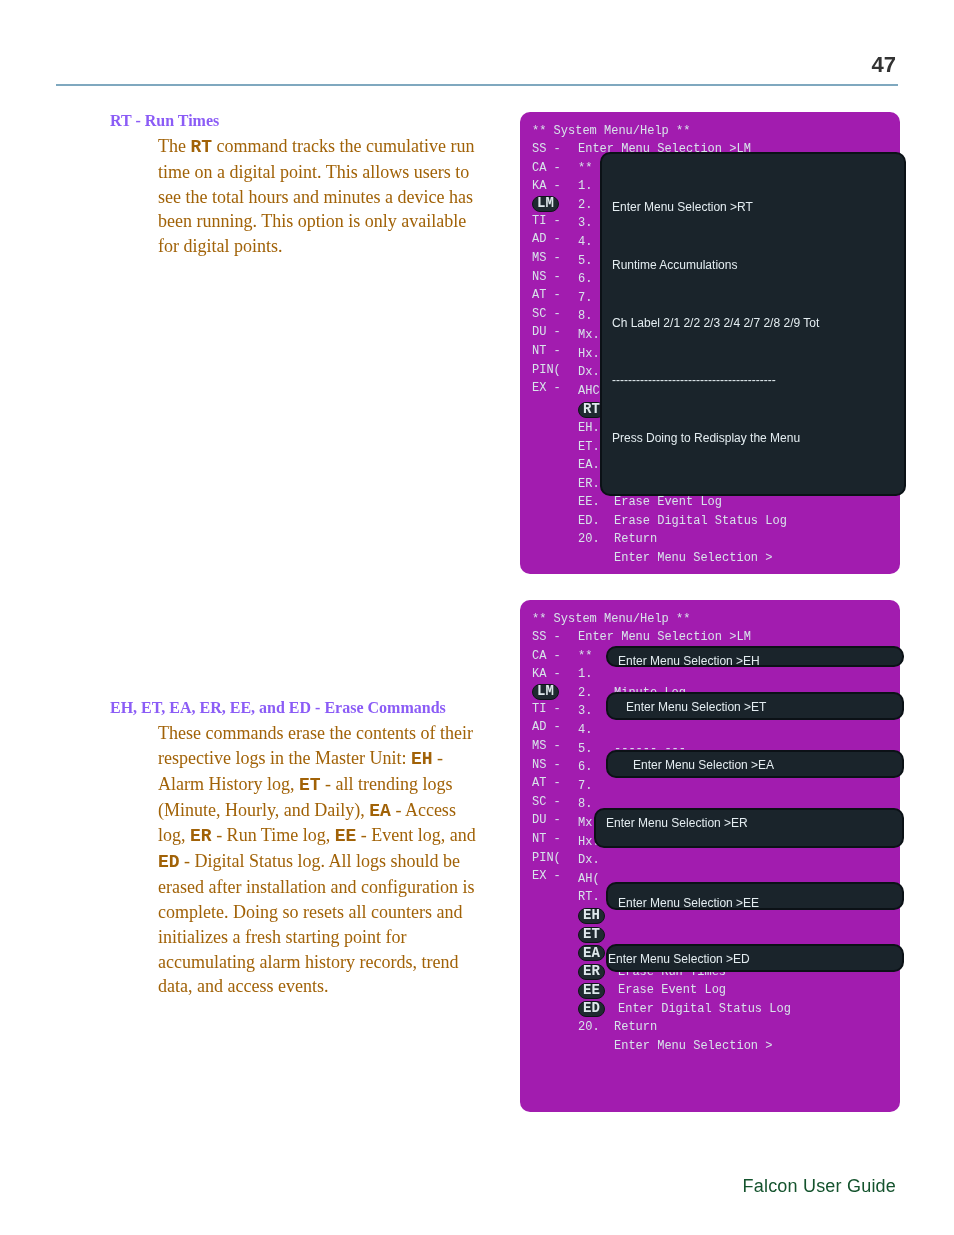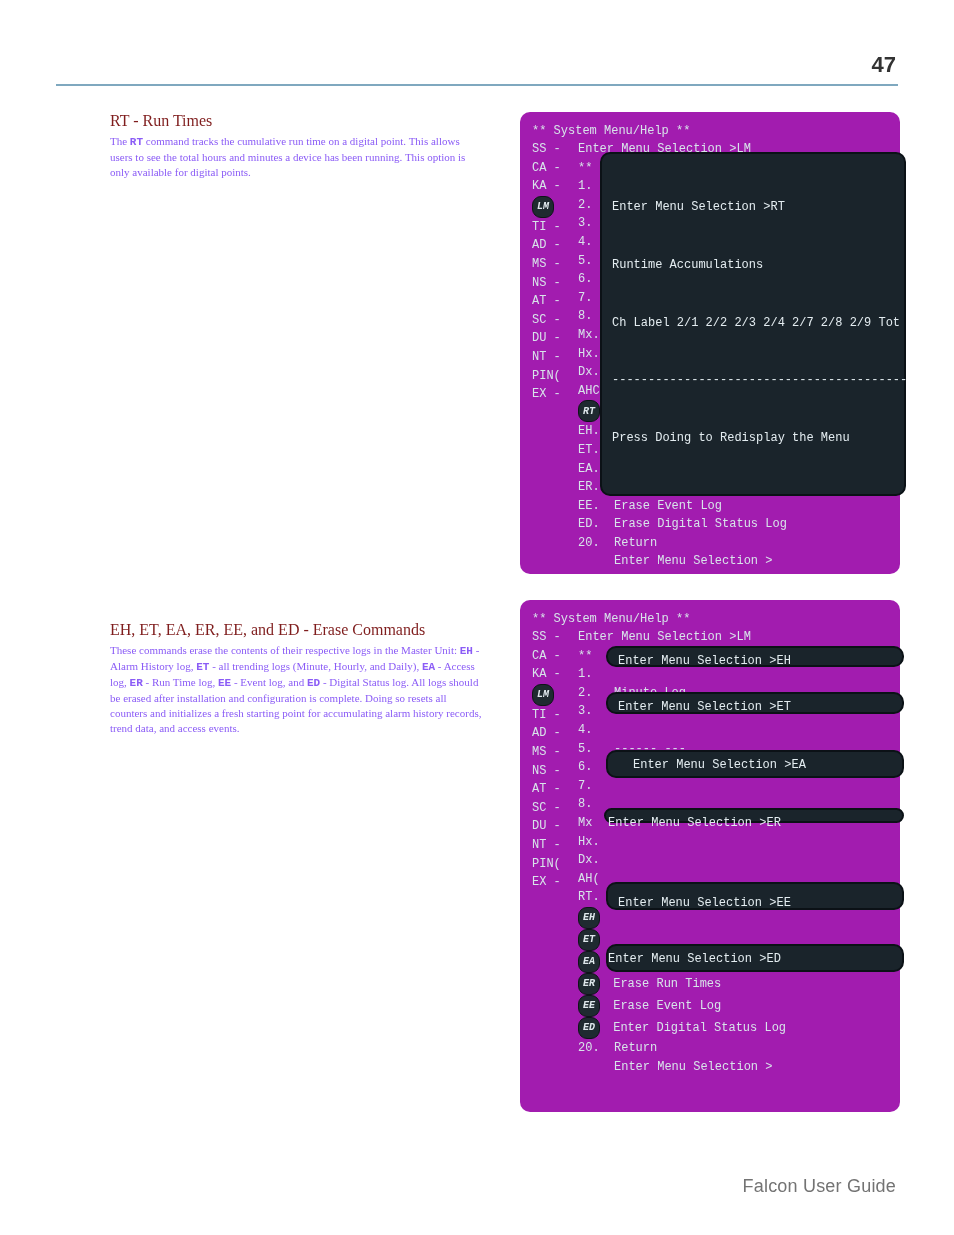--- a/index.html
+++ b/index.html
@@ -2,31 +2,31 @@
 <html><head>
 <meta charset="utf-8">
 <style>
   * { box-sizing: border-box; margin: 0; padding: 0; }
   html, body { width: 954px; height: 1235px; background: #fff; font-family: Georgia, 'Times New Roman', serif; color: #222; }
   .page { position: relative; width: 954px; height: 1235px; }
   .pagenum { position: absolute; top: 52px; right: 58px; font-family: Arial, Helvetica, sans-serif; font-weight: bold; font-size: 22px; color: #333; }
   .hr { position: absolute; top: 84px; left: 56px; right: 56px; height: 2px; background: #7fa8bf; }
   .leftcol { position: absolute; top: 112px; left: 110px; width: 372px; }
   .section { margin-bottom: 30px; }
-  .section h2 { font-family: Georgia, serif; font-weight: normal; font-size: 16px; margin-bottom: 4px; color: #7f1d1d; }
-  .section p { font-size: 11px; line-height: 1.38; color: #8b5cf6; }
+  .section h2 { font-family: Georgia, serif; font-weight: bold; font-size: 16px; margin-bottom: 4px; color: #8b5cf6; }
+  .section p { font-size: 18px; line-height: 1.38; color: #a16207; margin-left: 48px; }
   .mono { font-family: 'Courier New', Courier, monospace; font-weight: bold; }
   .terminal { position: absolute; background: #a21caf; border-radius: 10px; padding: 10px 12px 14px 12px; font-family: 'Courier New', Courier, monospace; font-size: 12px; color: #d8e4ea; line-height: 1.55; }
   .term1 { top: 112px; left: 520px; width: 380px; height: 462px; }
   .term2 { top: 600px; left: 520px; width: 380px; height: 512px; }
   .termrow { display: flex; align-items: center; white-space: pre; }
-  .bubble { display: inline-flex; align-items: center; justify-content: center; min-width: 22px; height: 22px; padding: 0 4px; border-radius: 9px; background: #1f2a30; color: #dfe8ec; font-weight: bold; font-size: 10px; margin-right: 6px; border: 1px solid #0e1418; font-style: italic; }
-  .popup { position: absolute; background: #1a242b; border: 2px solid #0b1116; border-radius: 10px; color: #e4edf1; font-family: Liberation Mono, monospace; font-size: 12px; padding: 6px 10px 8px 10px; line-height: 1.6; white-space: pre; }
+  .bubble { display: inline-flex; align-items: center; justify-content: center; min-width: 22px; height: 16px; padding: 0 4px; border-radius: 9px; background: #1f2a30; color: #dfe8ec; font-weight: bold; font-size: 14px; margin-right: 6px; border: 1px solid #0e1418; }
+  .popup { position: absolute; background: #1a242b; border: 2px solid #0b1116; border-radius: 10px; color: #e4edf1; font-family: Liberation Sans, sans-serif; font-size: 12px; padding: 6px 10px 8px 10px; line-height: 1.6; white-space: pre; }
   .popup .prow { display: block; }
-  .footer { position: absolute; right: 58px; bottom: 38px; font-family: 'Segoe UI', Arial, sans-serif; font-size: 18px; color: #737373; letter-spacing: .2px; }
+  .footer { position: absolute; right: 58px; bottom: 38px; font-family: 'Segoe UI', Arial, sans-serif; font-size: 18px; color: #14532d; letter-spacing: .2px; }
 </style>
 </head>
 <body>
 
 <div class="page">
   <div class="pagenum">47</div>
   <div class="hr"></div>
 
   <div class="leftcol">
     <div class="section">
@@ -138,22 +138,22 @@
           <div class="termrow"><span class="bubble">EA</span><span> </span></div>
           <div class="termrow"><span class="bubble">ER</span><span> Erase Run Times</span></div>
           <div class="termrow"><span class="bubble">EE</span><span> Erase Event Log</span></div>
           <div class="termrow"><span class="bubble">ED</span><span> Enter Digital Status Log</span></div>
           <div class="termrow">20.  Return</div>
           <div class="termrow">     Enter Menu Selection &gt;</div>
         </div>
     </div>
     <div id="t2-popups">
         <div class="popup" style="top: 46px; left: 86px; right: -4px; height: 21px; padding: 4px 10px;">Enter Menu Selection &gt;EH</div>
-        <div class="popup" style="top: 92px; left: 86px; right: -4px; height: 22px; padding: 4px 10px;">Enter Menu Selection &gt;ET</div>
+        <div class="popup" style="top: 92px; left: 86px; right: -4px; height: 28px; padding: 4px 18px;">Enter Menu Selection &gt;ET</div>
         <div class="popup" style="top: 150px; left: 86px; right: -4px; height: 28px; padding: 4px 25px;">Enter Menu Selection &gt;EA</div>
-        <div class="popup" style="top: 208px; left: 84px; right: -4px; height: 15px; padding: 4px 2px;">Enter Menu Selection &gt;ER</div>
+        <div class="popup" style="top: 208px; left: 74px; right: -4px; height: 40px; padding: 4px 10px;">Enter Menu Selection &gt;ER</div>
         <div class="popup" style="top: 282px; left: 86px; right: -4px; height: 28px; padding: 10px 10px;">Enter Menu Selection &gt;EE</div>
         <div class="popup" style="top: 344px; left: 86px; right: -4px; height: 28px; padding: 4px 0;">Enter Menu Selection &gt;ED</div>
       </div>
   </div>
 
   <div class="footer">Falcon User Guide</div>
 </div>
 
 </body></html>

